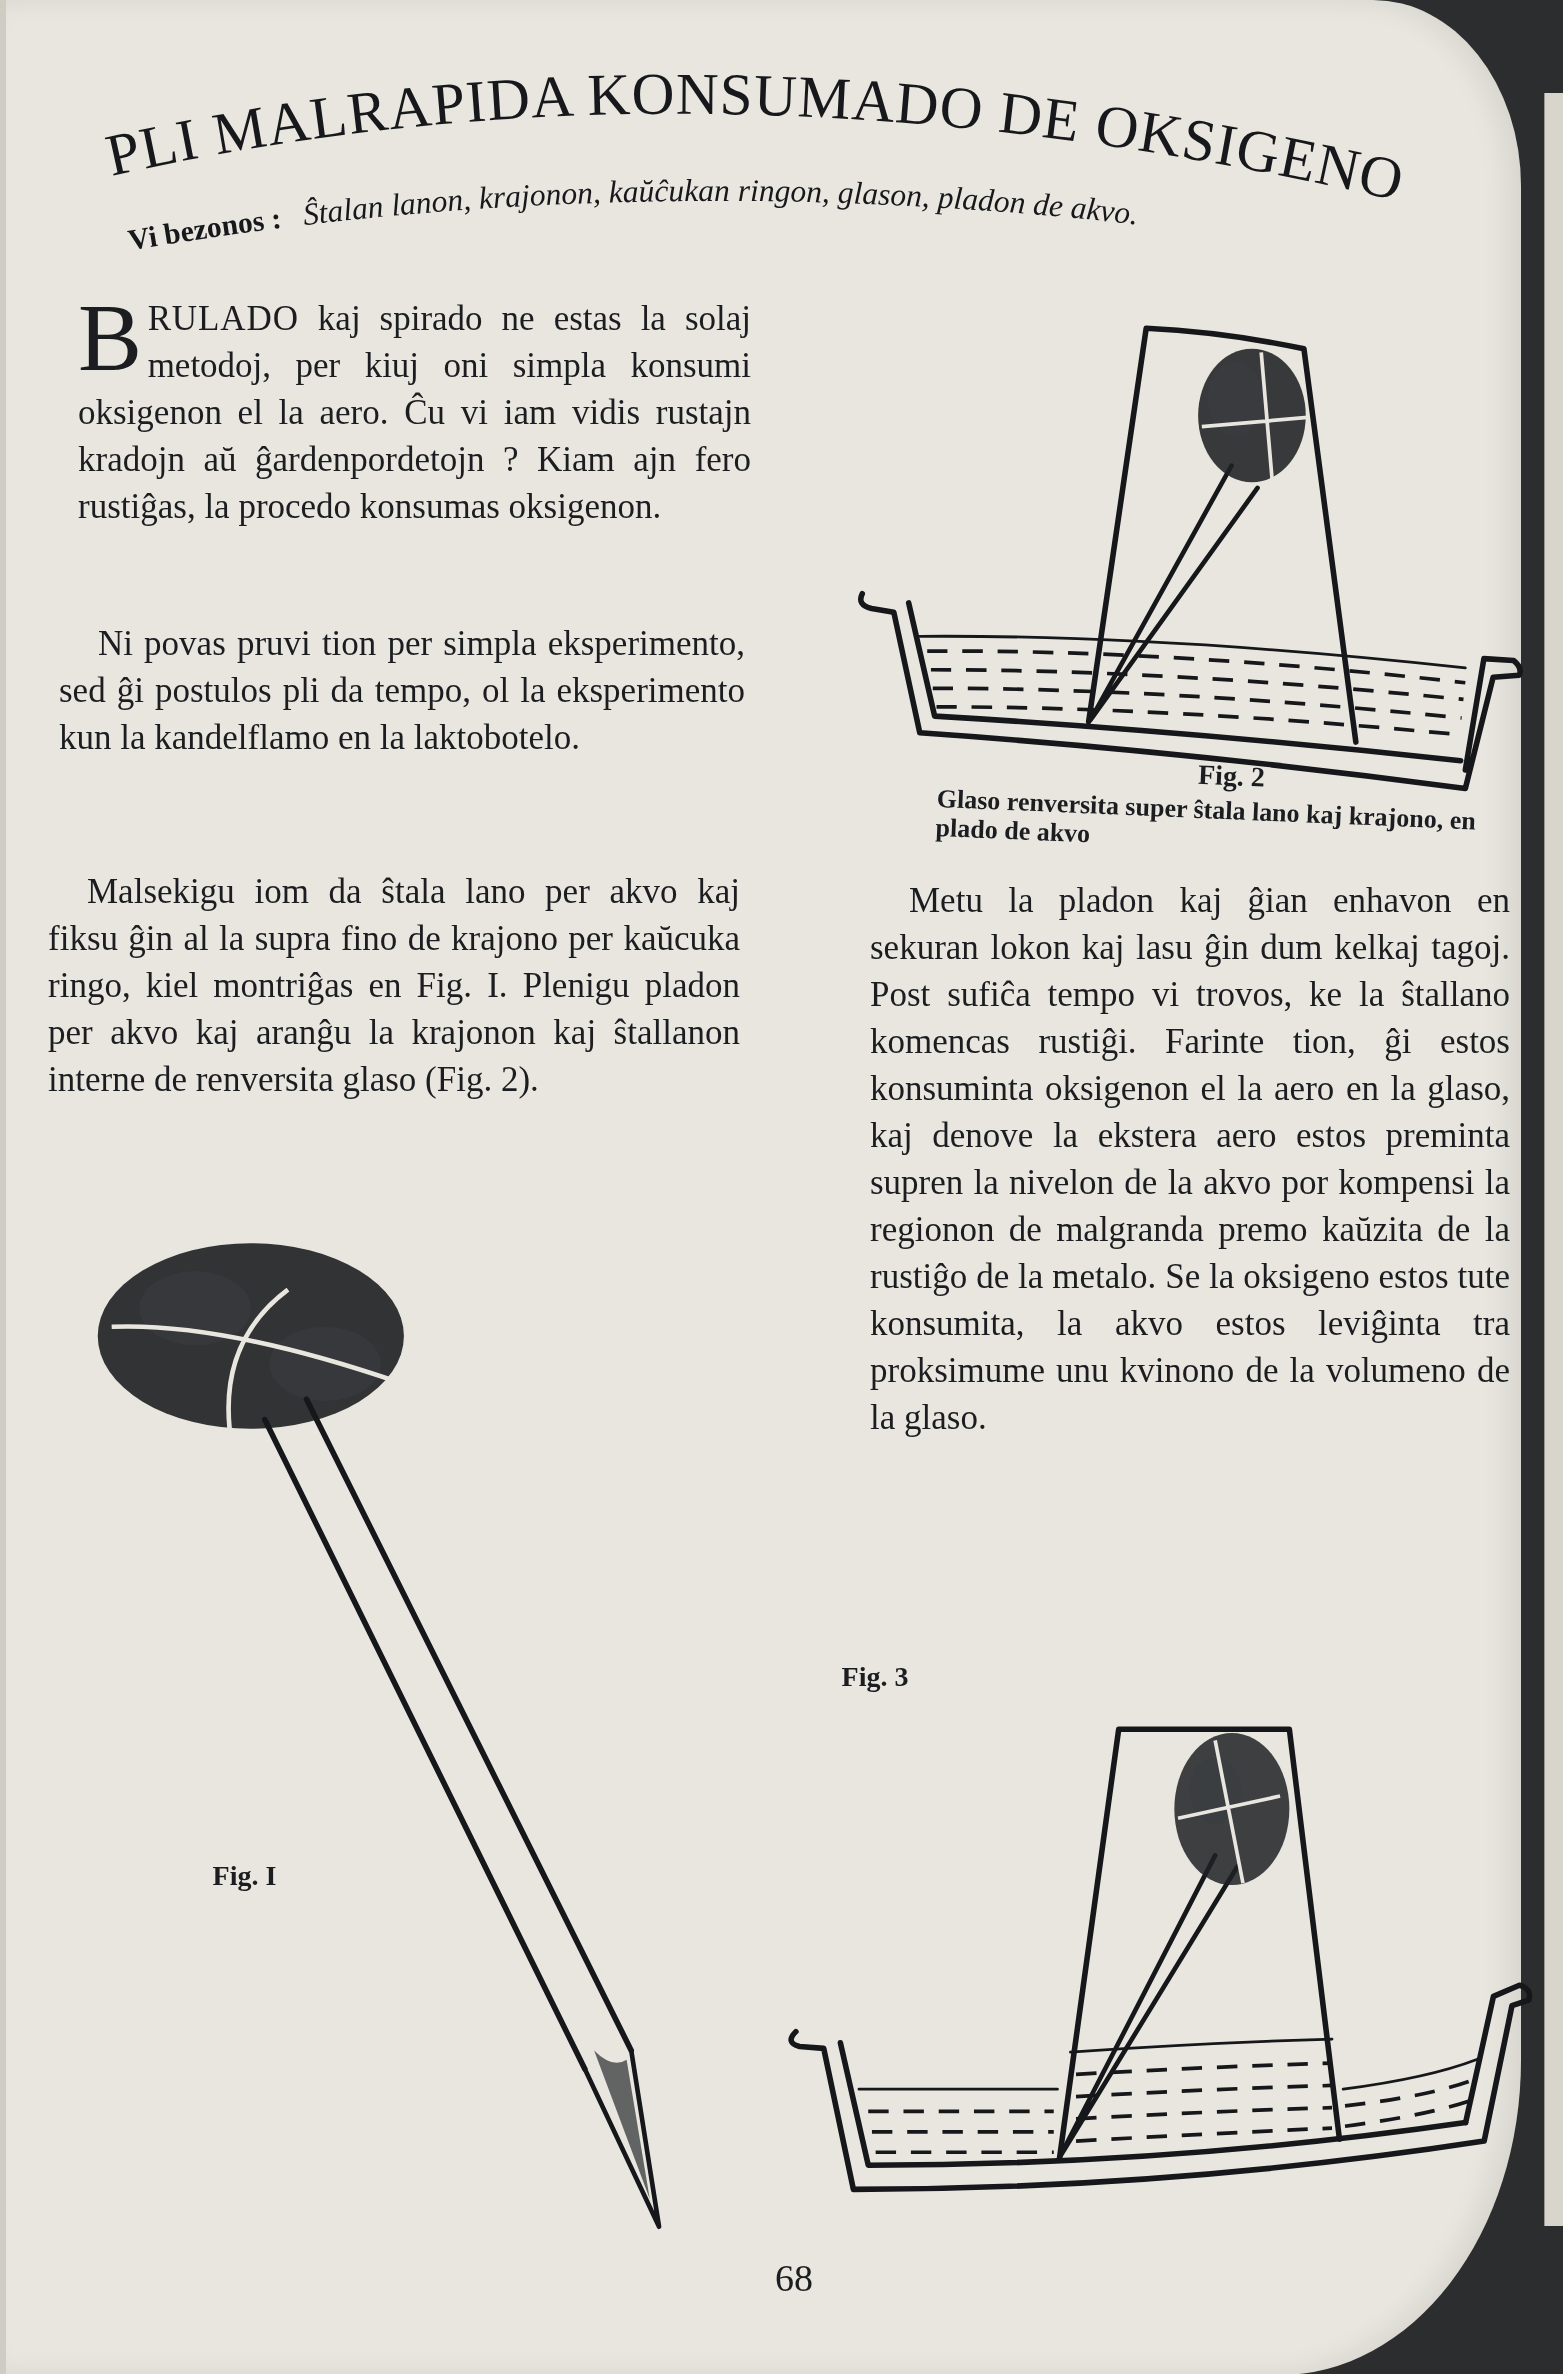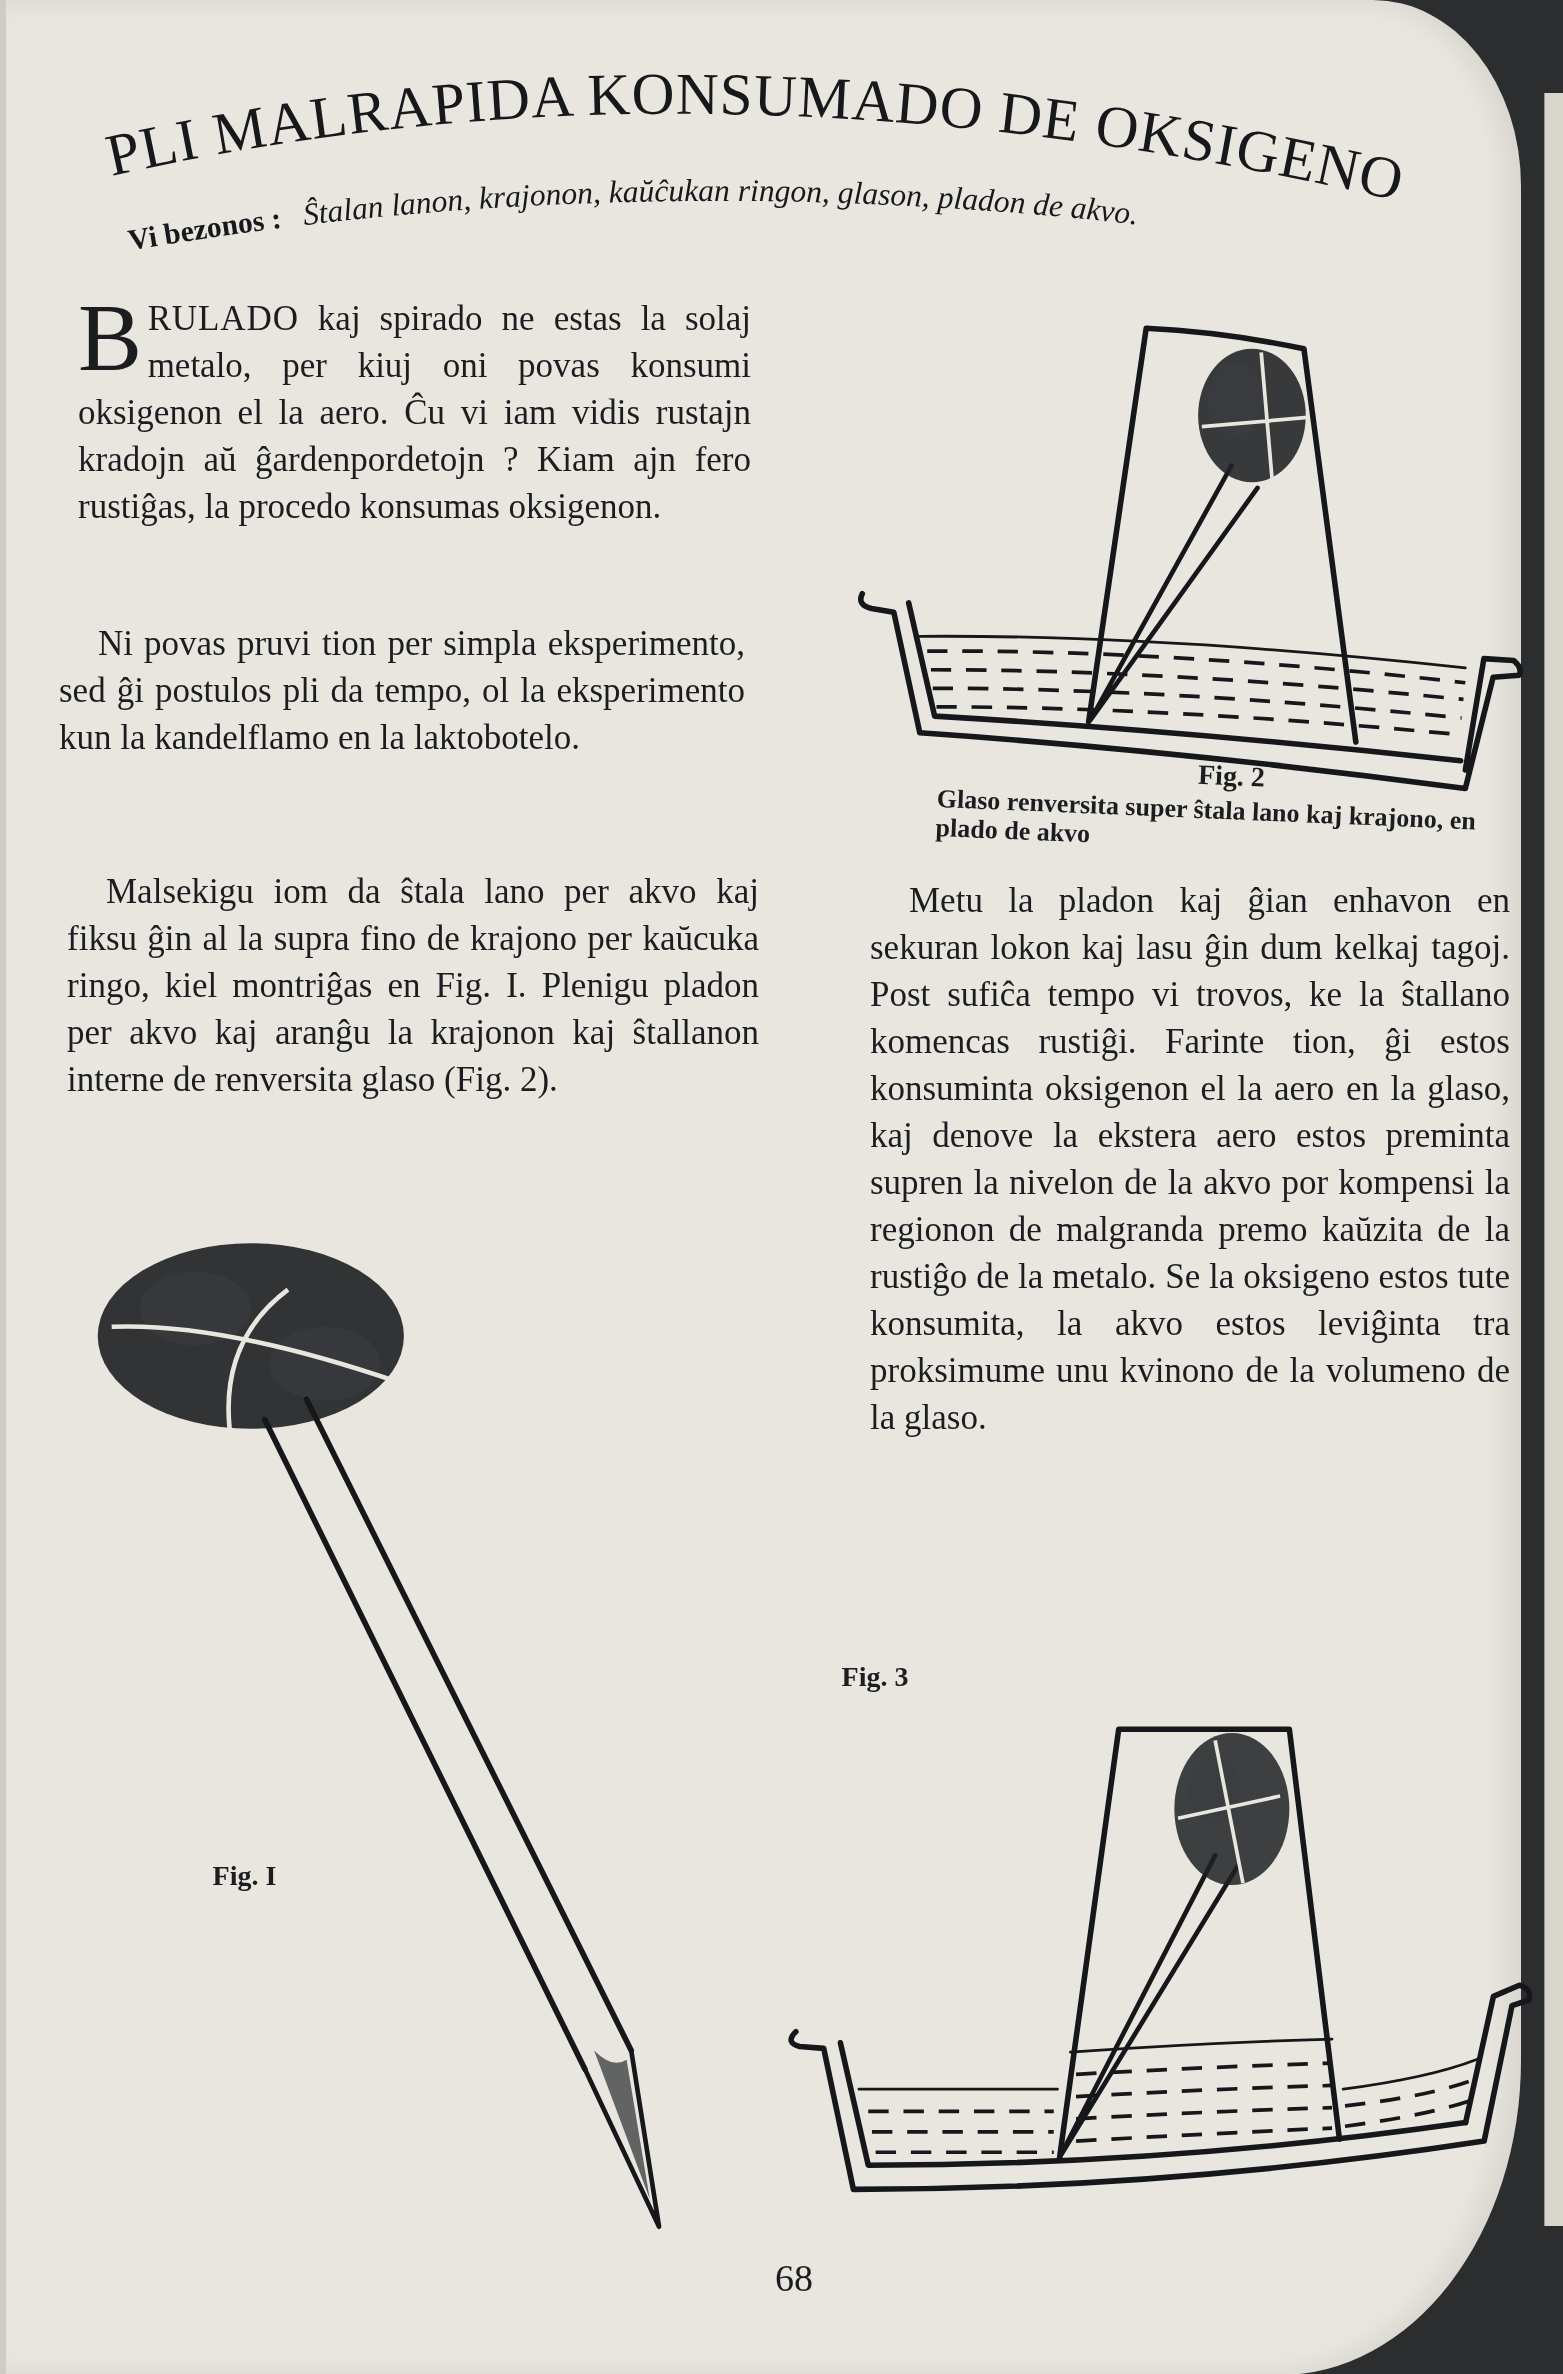--- a/index.html
+++ b/index.html
@@ -81,27 +81,27 @@
   <text>
     <textPath href="#needsArc">
       <tspan class="t-need-label">Vi bezonos :</tspan>
       <tspan class="t-need-items" dx="20">Ŝtalan lanon, krajonon,  kaŭĉukan ringon, glason, pladon de akvo.</tspan>
     </textPath>
   </text>
 </svg>
 
 <div class="body-text" style="left:78px; top:295px; width:673px;">
   <p>
-    <span class="dropcap">B</span><span class="smallcaps">RULADO</span><span> kaj spirado ne estas la solaj metalo, per kiuj oni povas konsumi oksigenon el la aero.  Ĉu vi iam vidis rustajn kradojn aŭ ĝardenpordetojn ?  Kiam ajn fero rustiĝas, la procedo konsumas oksigenon.</span>
+    <span class="dropcap">B</span><span class="smallcaps">RULADO</span><span> kaj spirado ne estas la solaj metodoj, per kiuj oni simpla konsumi oksigenon el la aero.  Ĉu vi iam vidis rustajn kradojn aŭ ĝardenpordetojn ?  Kiam ajn fero rustiĝas, la procedo konsumas oksigenon.</span>
   </p>
 </div>
 <div class="body-text" style="left:59px; top:620px; width:686px;font-family:Liberation Serif, serif;">
   <p class="indent">Ni povas pruvi tion per simpla eksperimento, sed ĝi postulos pli da tempo, ol la eksperimento kun la kandelflamo en la laktobotelo.</p>
 </div>
-<div class="body-text" style="left:48px; top:868px; width:692px;margin-left:19px;">
+<div class="body-text" style="left:48px; top:868px; width:692px;">
   <p class="indent">Malsekigu iom da ŝtala lano per akvo kaj fiksu ĝin al la supra fino de krajono per kaŭcuka ringo, kiel montriĝas en Fig. I.  Plenigu pladon per akvo kaj aranĝu la krajonon kaj ŝtallanon interne de renversita glaso (Fig. 2).</p>
 </div>
 
 <div class="body-text" style="left:870px; top:877px; width:640px;">
   <p class="indent">Metu la pladon kaj ĝian enhavon en sekuran lokon kaj lasu ĝin dum kelkaj tagoj.  Post sufiĉa tempo vi trovos, ke la ŝtallano komencas rustiĝi.  Farinte tion, ĝi estos konsuminta oksigenon el la aero en la glaso, kaj denove la ekstera aero estos preminta supren la nivelon de la akvo por kompensi la regionon de malgranda premo kaŭzita de la rustiĝo de la metalo.  Se la oksigeno estos tute konsumita, la akvo estos leviĝinta tra proksimume unu kvinono de la volumeno de la glaso.</p>
 </div>
 
 <svg class="fig" style="left:853px; top:306px;" width="668" height="464" viewBox="0 0 720 500">
 
   <path class="ink" stroke-width="6" d="M 10 310 Q 4 322 20 326 L 44 330 L 72 460 Q 360 480 660 520 L 690 400 L 718 398 Q 722 390 712 382 L 680 380 L 660 500"></path>

